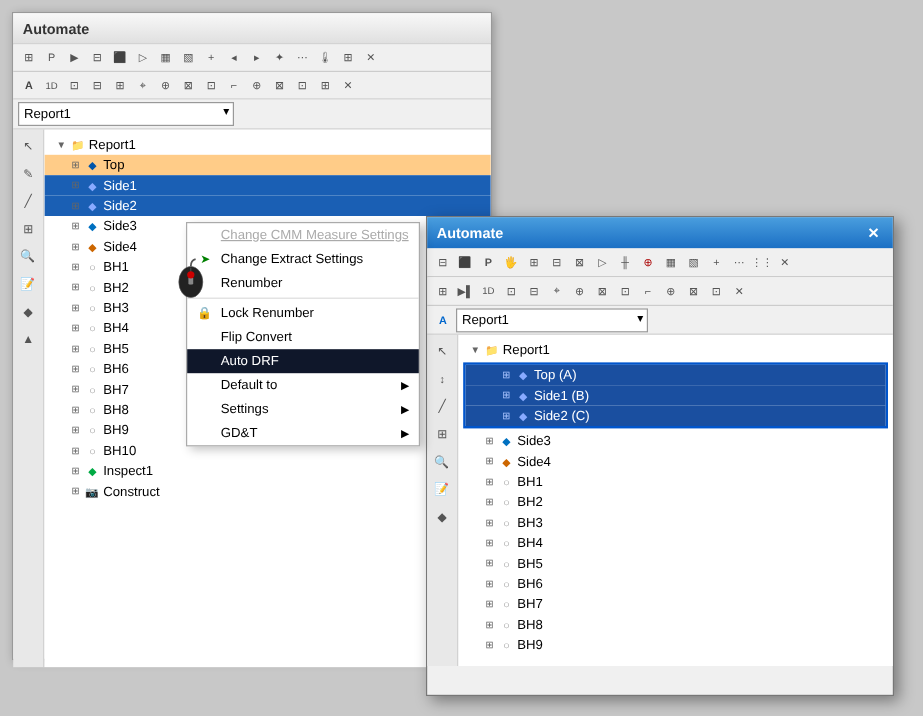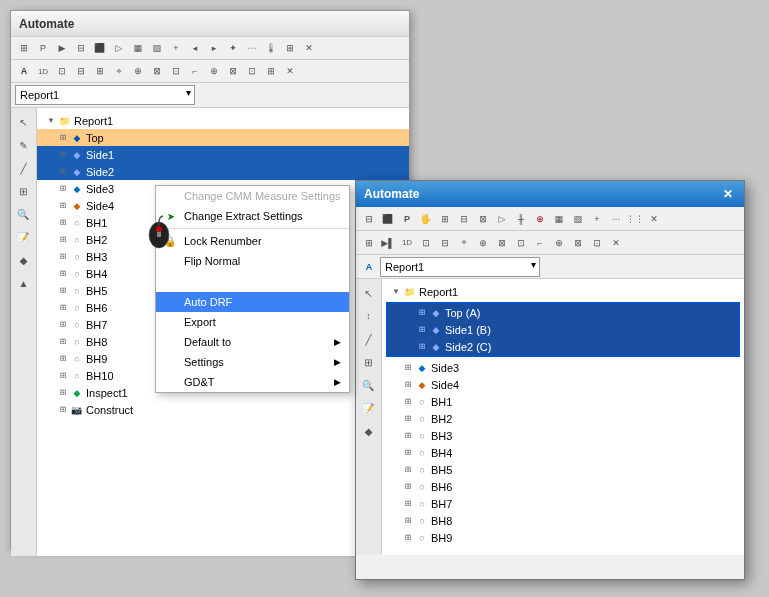--- a/index.html
+++ b/index.html
@@ -179,27 +179,27 @@
     .context-menu-item {
       display: flex;
       align-items: center;
       padding: 3px 8px;
       cursor: pointer;
       height: 20px;
       gap: 6px;
     }
 
     .context-menu-item.highlighted {
-      background: #3b82f6;
+      background: #0f172a;
       color: white;
-      margin-top: 21px;
     }
 
     .context-menu-item.disabled {
       color: #aaa;
+      text-decoration: underline;
     }
 
     .context-menu-separator {
       height: 1px;
       background: #ddd;
       margin: 2px 0;
     }
 
     .context-menu-arrow {
       margin-left: auto;
@@ -494,36 +494,36 @@
 
 <div class="context-menu">
   <div class="context-menu-item disabled">
     <span class="context-icon"></span>
     <span>Change CMM Measure Settings</span>
   </div>
   <div class="context-menu-item">
     <span class="context-icon" style="color:green;">➤</span>
     <span>Change Extract Settings</span>
   </div>
+  <div class="context-menu-item">
+    <span class="context-icon"></span>
+    <span>Renumber</span>
+  </div>
   <div class="context-menu-separator"></div>
   <div class="context-menu-item">
     <span class="context-icon">🔒</span>
     <span>Lock Renumber</span>
   </div>
   <div class="context-menu-item">
     <span class="context-icon"></span>
-    <span>Flip Normal</span>
+    <span>Flip Convert</span>
   </div>
   <div class="context-menu-item highlighted">
     <span class="context-icon"></span>
     <span>Auto DRF</span>
-  </div>
-  <div class="context-menu-item">
-    <span class="context-icon"></span>
-    <span>Export</span>
   </div>
   <div class="context-menu-item">
     <span class="context-icon"></span>
     <span>Default to</span>
     <span class="context-menu-arrow">▶</span>
   </div>
   <div class="context-menu-item">
     <span class="context-icon"></span>
     <span>Settings</span>
     <span class="context-menu-arrow">▶</span>

